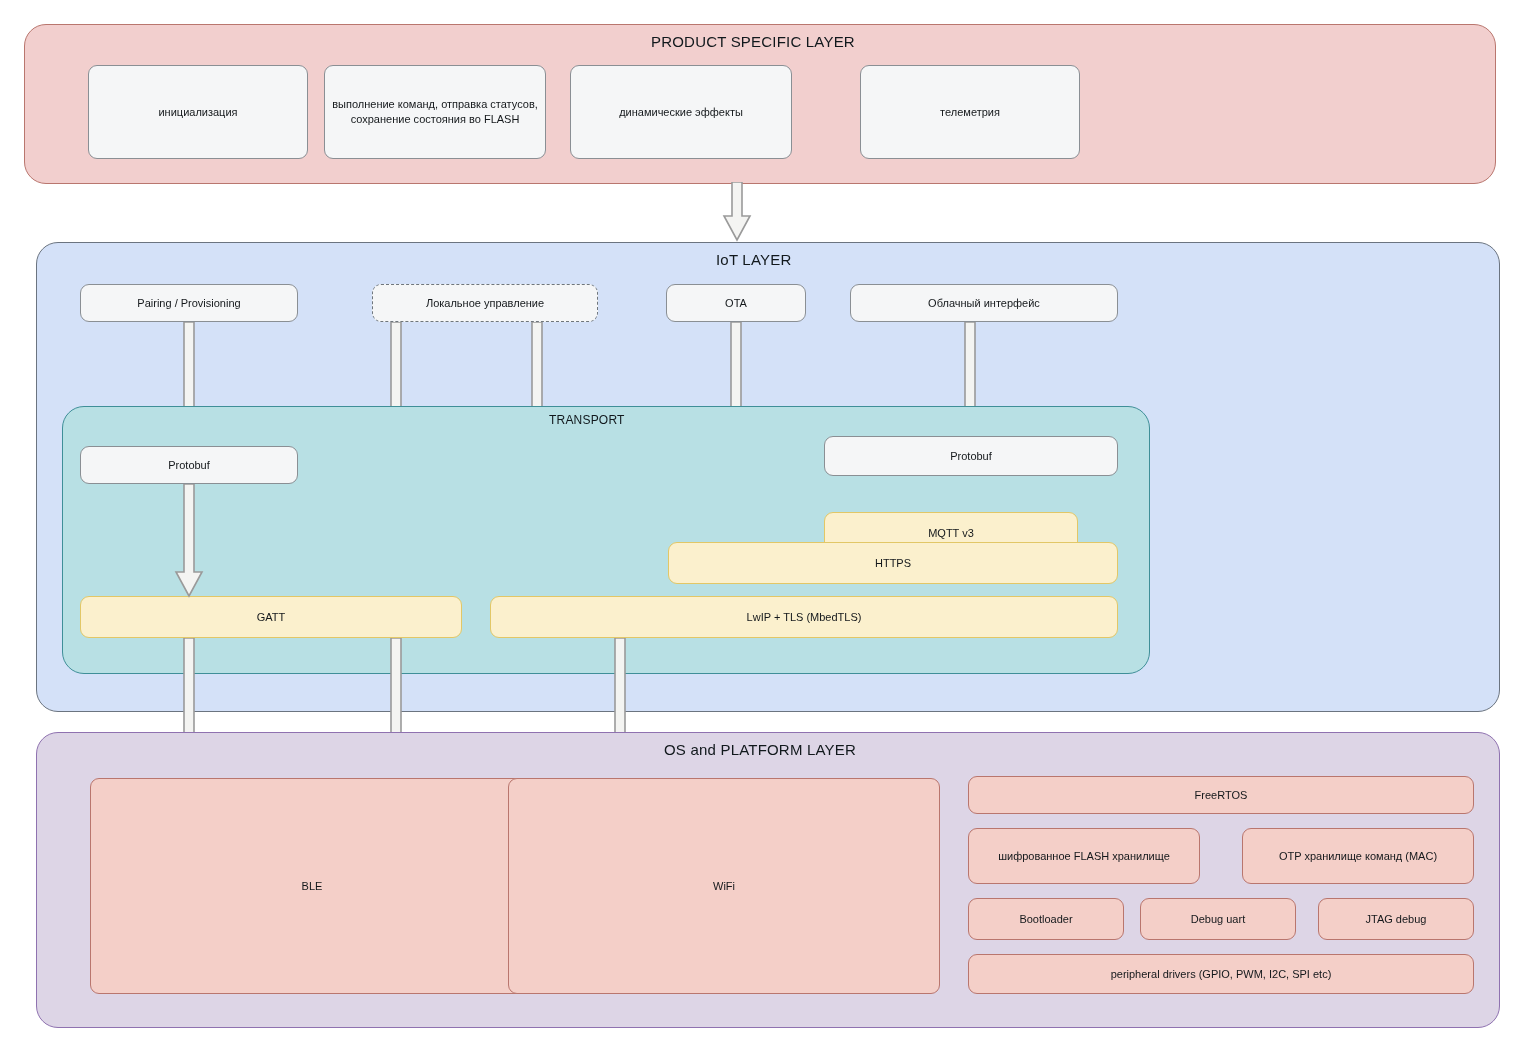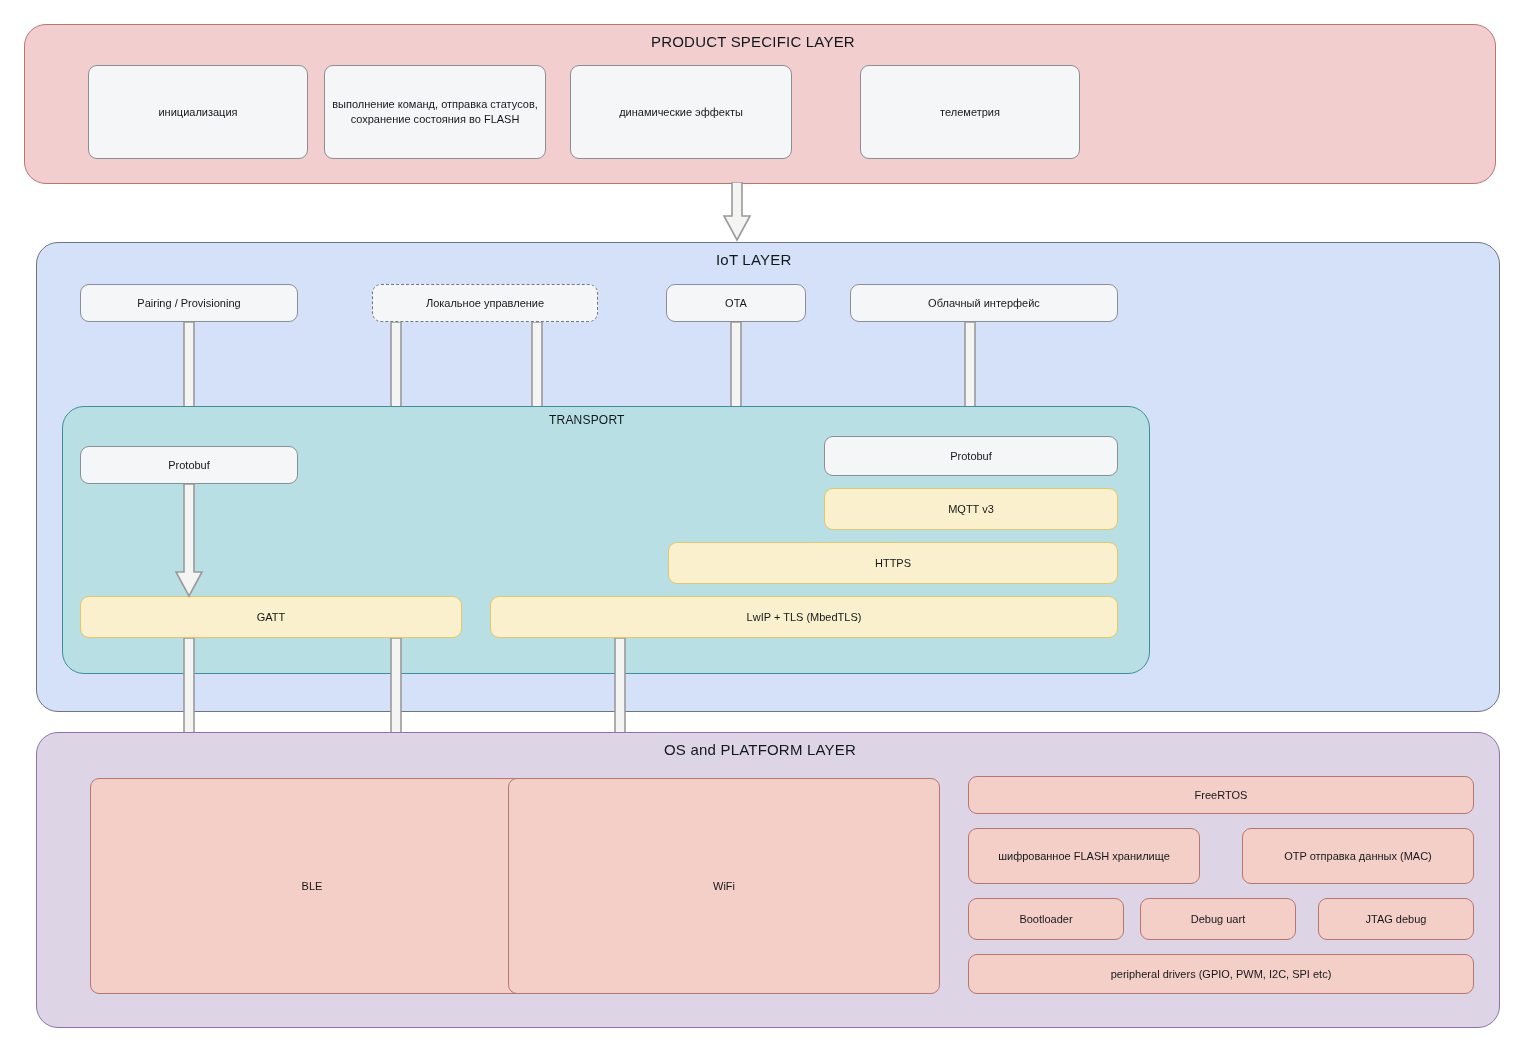--- a/index.html
+++ b/index.html
@@ -68,21 +68,21 @@
   </svg>
 
   <div class="layer" style="left:62px;top:406px;width:1088px;height:268px;background:#b8e0e4;border:1.6px solid #3f8f98;">
   </div>
   <div class="layer-title t-title" style="left:549px;top:413px;">TRANSPORT</div>
 
   <div class="box grey-box" style="left:80px;top:446px;width:218px;height:38px;">Protobuf</div>
   <div class="box yellow-box" style="left:80px;top:596px;width:382px;height:42px;">GATT</div>
 
   <div class="box grey-box" style="left:824px;top:436px;width:294px;height:40px;">Protobuf</div>
-  <div class="box yellow-box" style="left:824px;top:488px;width:294px;height:42px;">MQTT v3</div>
+  <div class="box yellow-box" style="left:824px;top:512px;width:254px;height:42px;">MQTT v3</div>
   <div class="box yellow-box" style="left:668px;top:542px;width:450px;height:42px;">HTTPS</div>
   <div class="box yellow-box" style="left:490px;top:596px;width:628px;height:42px;">LwIP + TLS (MbedTLS)</div>
 
   <svg class="arrow" style="left:174px;top:484px;width:30px;height:114px;" viewBox="0 0 30 114">
     <polygon points="10,0 20,0 20,88 28,88 15,112 2,88 10,88" fill="#f4f4f2" stroke="#9a9a9a" stroke-width="1.6"></polygon>
   </svg>
 
   <svg class="arrow" style="left:174px;top:638px;width:30px;height:146px;" viewBox="0 0 30 146">
     <polygon points="10,0 20,0 20,120 28,120 15,144 2,120 10,120" fill="#f4f4f2" stroke="#9a9a9a" stroke-width="1.6"></polygon>
   </svg>
@@ -95,19 +95,19 @@
 
   <div class="layer" style="left:36px;top:732px;width:1464px;height:296px;background:#ddd5e6;border:1.8px solid #8f72b0;">
   </div>
   <div class="layer-title" style="left:664px;top:741px;">OS and PLATFORM LAYER</div>
 
   <div class="box rose-box" style="left:90px;top:778px;width:444px;height:216px;">BLE</div>
   <div class="box rose-box" style="left:508px;top:778px;width:432px;height:216px;">WiFi</div>
 
   <div class="box rose-box" style="left:968px;top:776px;width:506px;height:38px;">FreeRTOS</div>
   <div class="box rose-box" style="left:968px;top:828px;width:232px;height:56px;">шифрованное FLASH хранилище</div>
-  <div class="box rose-box" style="left:1242px;top:828px;width:232px;height:56px;">OTP отправка данных (MAC)</div>
+  <div class="box rose-box" style="left:1242px;top:828px;width:232px;height:56px;">OTP хранилище команд (MAC)</div>
   <div class="box rose-box" style="left:968px;top:898px;width:156px;height:42px;">Bootloader</div>
   <div class="box rose-box" style="left:1140px;top:898px;width:156px;height:42px;">Debug uart</div>
   <div class="box rose-box" style="left:1318px;top:898px;width:156px;height:42px;">JTAG debug</div>
   <div class="box rose-box" style="left:968px;top:954px;width:506px;height:40px;">peripheral drivers (GPIO, PWM, I2C, SPI etc)</div>
 
 </div>
 
 </body></html>

